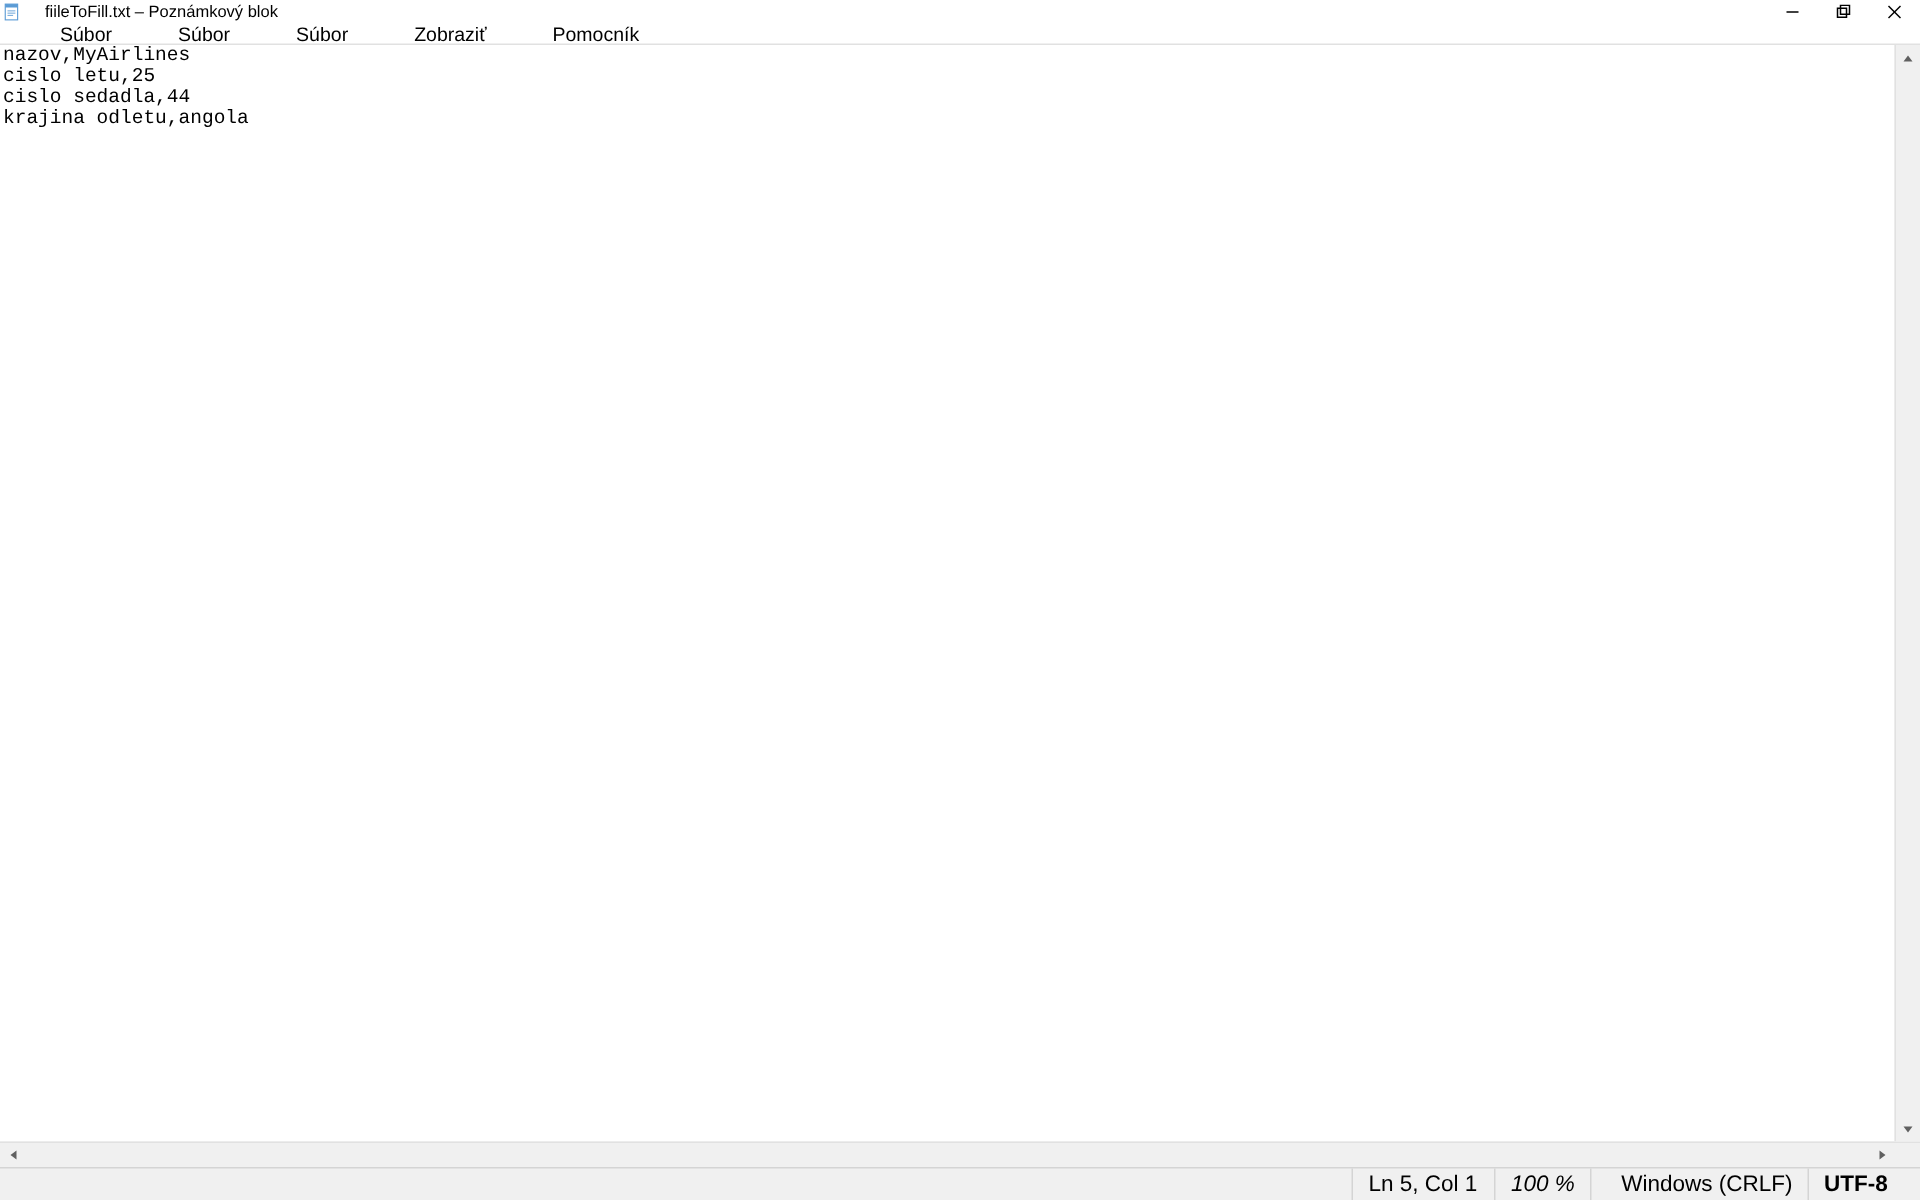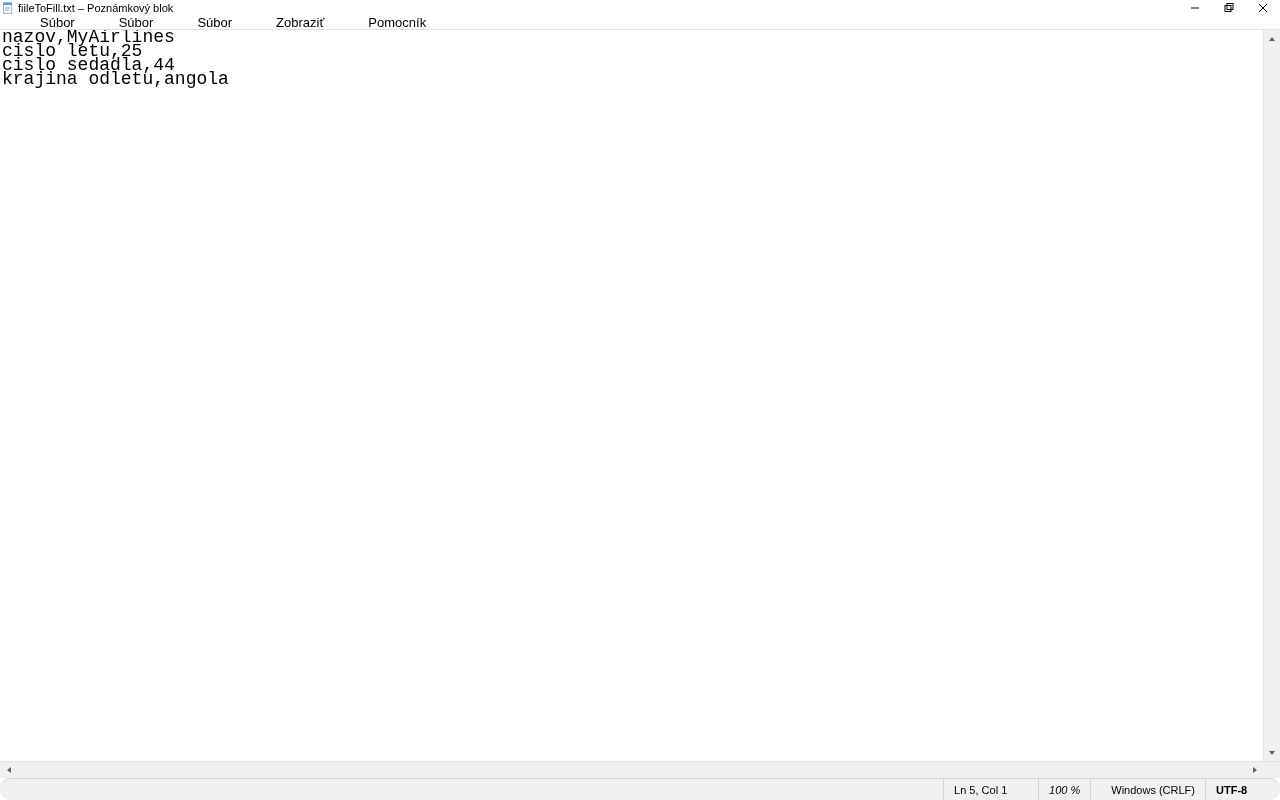--- a/index.html
+++ b/index.html
@@ -38,20 +38,21 @@
       align-items: center;
       justify-content: center;
     }
     .app-icon svg {
       width: 12px;
       height: 12px;
     }
     .title-text {
       font-size: 11px;
       color: #000;
+      margin-left: 12px;
     }
     .window-controls {
       display: flex;
       height: 100%;
     }
     .win-btn {
       width: 34px;
       height: 15px;
       display: flex;
       align-items: center;
@@ -79,21 +80,21 @@
     }
     .content-area {
       flex: 1;
       position: relative;
       display: flex;
       overflow: hidden;
     }
     .text-content {
       flex: 1;
       font-family: Consolas, "Courier New", monospace;
-      font-size: 18px;
+      font-size: 13px;
       line-height: 14px;
       white-space: pre;
       padding: 0 2px;
       color: #000;
       overflow: hidden;
     }
     .vscroll {
       width: 17px;
       background: #f0f0f0;
       display: flex;
@@ -131,23 +132,22 @@
     .hscroll-corner {
       width: 17px;
       background: #f0f0f0;
     }
     .status-bar {
       height: 22px;
       background: #f0f0f0;
       border-top: 1px solid #d4d4d4;
       display: flex;
       align-items: stretch;
-      font-size: 11px;
-      color: #000;
-      border-radius: 10px;
+      font-size: 15px;
+      color: #000;
     }
     .status-spacer {
       flex: 1;
     }
     .status-cell {
       border-left: 1px solid #d4d4d4;
       padding: 0 10px;
       display: flex;
       align-items: center;
       white-space: nowrap;

